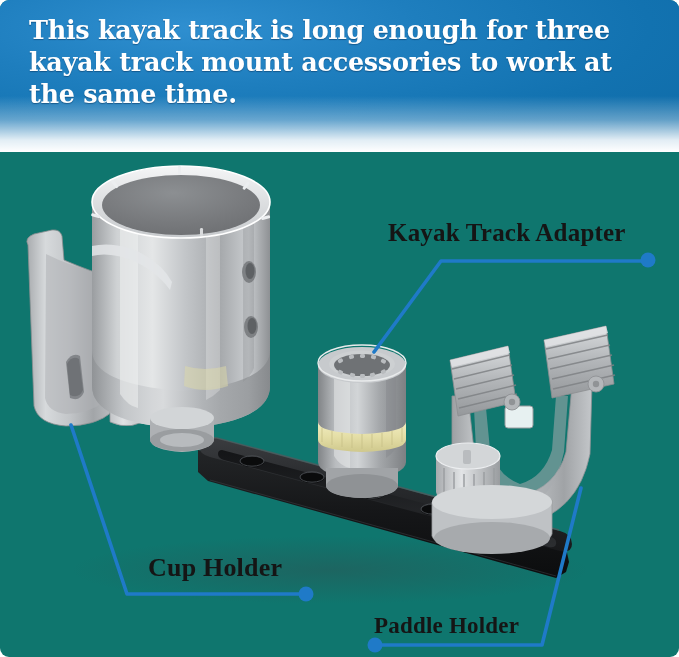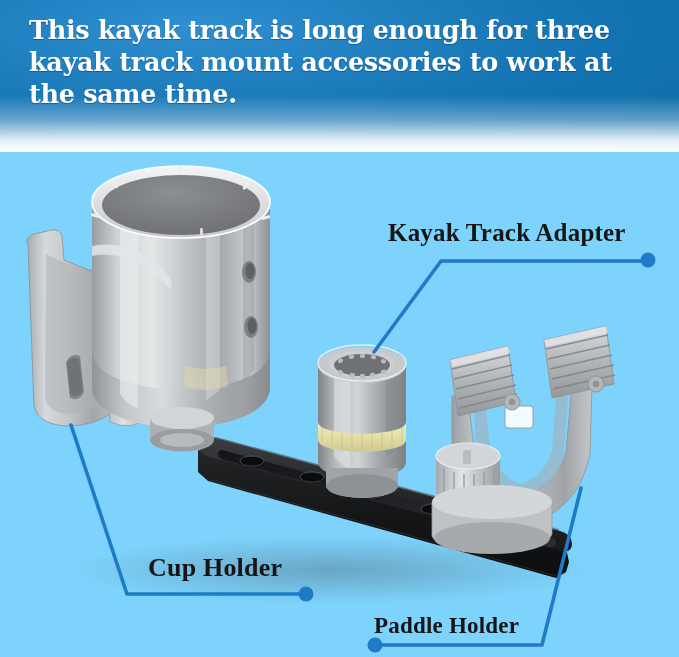--- a/index.html
+++ b/index.html
@@ -9,21 +9,22 @@
   }
   body {
     font-family: "Liberation Serif", serif;
   }
 
   #page {
     position: relative;
     width: 679px;
     height: 657px;
     overflow: hidden;
-    background: #7dd3fc;
+    background: #0f766e;
+    border-radius: 9px;
   }
 
   
   #header-banner {
     position: absolute;
     left: 0;
     top: 0;
     width: 679px;
     height: 152px;
     background:

